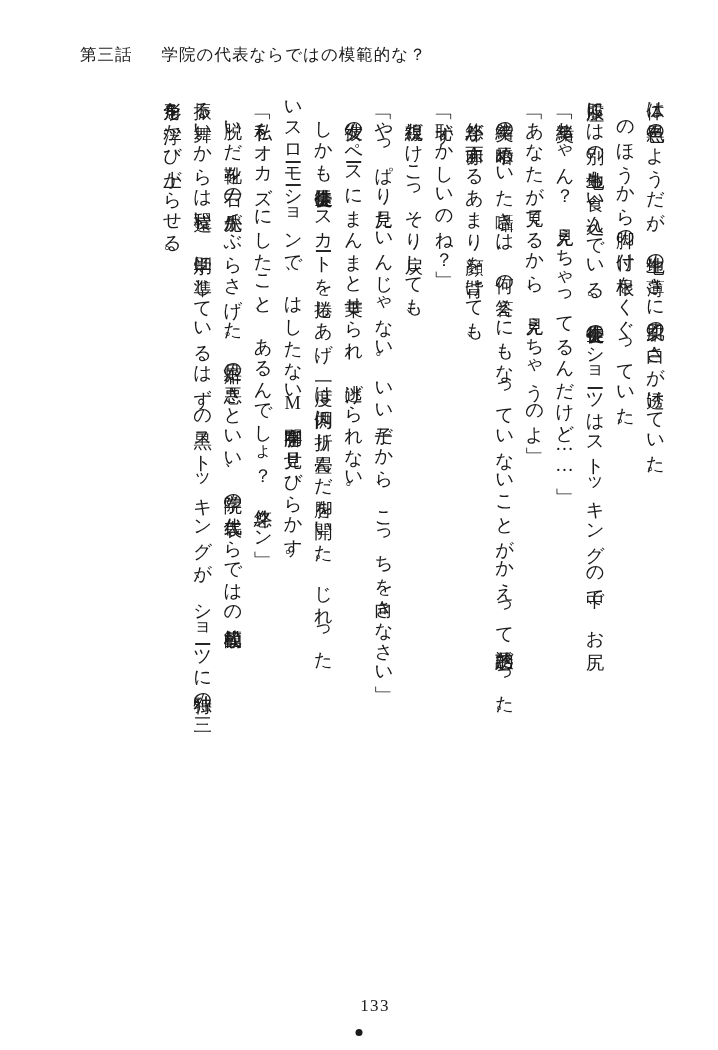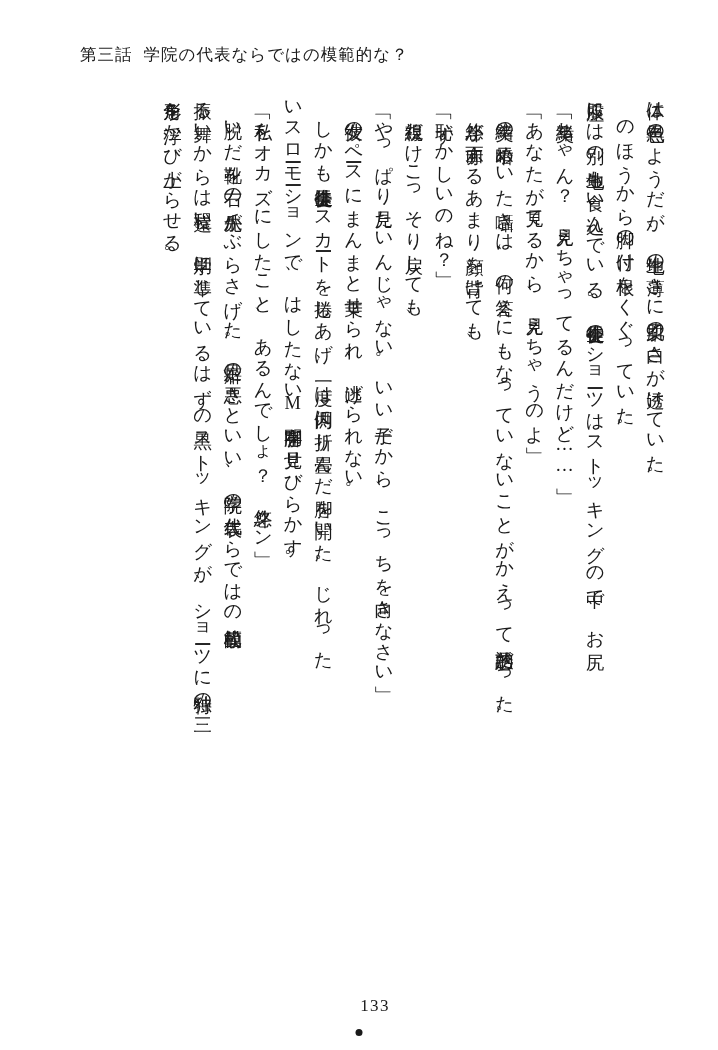--- a/index.html
+++ b/index.html
@@ -22,21 +22,21 @@
   .running-head {
     position: absolute;
     top: 44px;
     left: 80px;
     font-size: 16.5px;
     letter-spacing: 0.06em;
     white-space: nowrap;
     color: #1a1a1a;
   }
   .running-head .chapno {
-    margin-right: 6px;
+    margin-right: 24px;
   }
 
   
   .body-area {
     position: absolute;
     top: 88px;
     left: 68px;
     right: 54px;
     height: 900px;
     display: flex;

